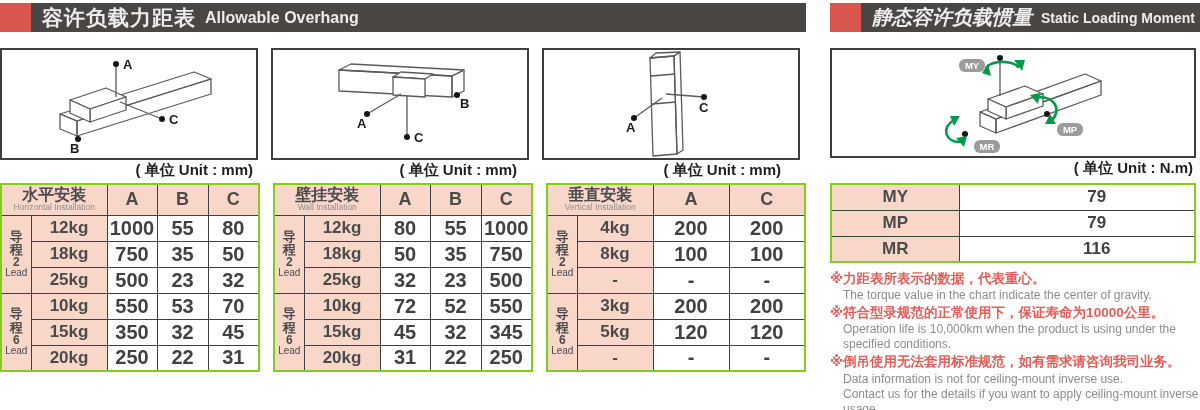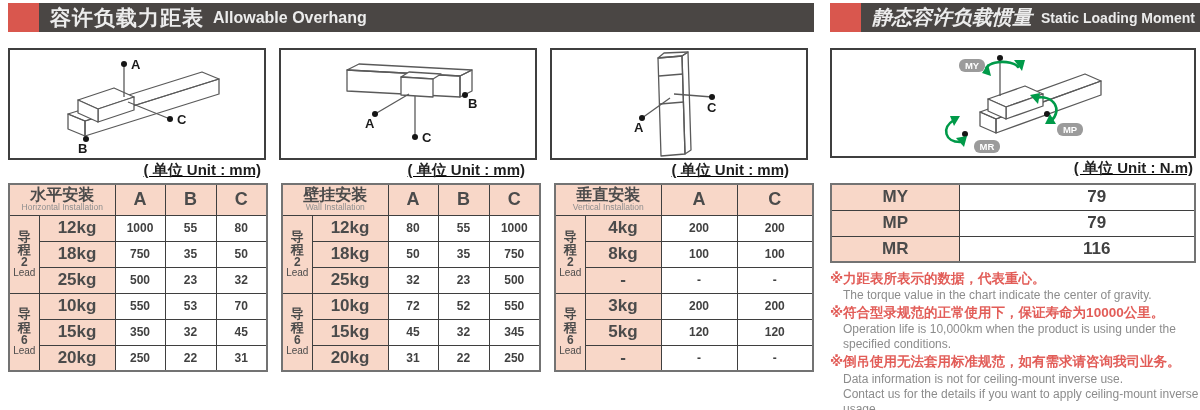--- a/index.html
+++ b/index.html
@@ -8,42 +8,42 @@
 
   
   .hbar { display:flex; height:29px; margin-top:3px; }
   .hbar .red { width:31px; background:#d9574e; }
   .hbar .bartitle { flex:1; background:#4a4644; color:#ececec; display:flex; align-items:center; gap:9px; padding-left:11px; white-space:nowrap; }
   .hbar .zh { font-size:21px; font-weight:bold; letter-spacing:1px; }
   .hbar .en { font-size:16px; font-weight:bold; }
   .right-col .hbar .zh { font-size:20px; letter-spacing:0;font-style:italic; }
   .right-col .hbar .en { font-size:14px; }
 
-  .left-col  { position:absolute; left:8px; top:0; width:806px; }
+  .left-col  { position:absolute; left:0; top:0; width:806px; }
   .right-col { position:absolute; left:830px; top:0; width:370px; }
 
   .panels { display:flex; gap:13px; margin-top:16px; }
   .panel  { width:258px; height:112px; border:2px solid #3f3f3f; background:#fff; }
   .panel svg { display:block; }
-  .units { display:flex; gap:6px;text-decoration:underline; }
+  .units { display:flex; gap:6px; }
   .unit  { width:258px; text-align:right; font-size:15px; font-weight:bold; color:#1f1f1f; padding:1px 5px 3px 0; }
 
   .tables { display:flex; gap:13px; }
-  table { border-collapse:collapse; border:2px solid #737373; table-layout:fixed; }
+  table { border-collapse:collapse; border:2px solid #84cc16; table-layout:fixed; }
   td,th { border:1px solid #3f3f3f; text-align:center; vertical-align:middle; padding:0; }
   th.namecell { background:#f8d7c8; height:31px; }
   th.namecell .tzh { font-size:16px; font-weight:bold; color:#4b4b4b; line-height:1.05; }
   th.namecell .ten { font-size:8.5px; font-weight:normal; color:#8f8f8f; line-height:1.1; }
   th.colhead { background:#f8d7c8; font-size:18px; font-weight:600; color:#4b4b4b; }
   td.lead { background:#f8d7c8; font-weight:bold; color:#4b4b4b; line-height:1.02; }
   td.lead .l1,.lead .l2 { font-size:13px; }
   td.lead .l3 { font-size:12px; }
   td.lead .l4 { font-size:10px; font-weight:normal; }
   td.kg  { background:#f8d7c8; font-size:17px; font-weight:600; color:#4b4b4b; height:26px; }
-  td.val { background:#fff; font-size:12px; font-weight:600; color:#414141; height:26px; }
+  td.val { background:#fff; font-size:20px; font-weight:600; color:#414141; height:26px; }
 
   .c-lead { width:30px; } .c-kg { width:76px; }
   .c-abc { width:50px; } .c-ac { width:76px; }
 
   .mtable { width:366px; margin-top:2px; }
   .mtable td { height:26px; }
   .mtable .mlabel { background:#f8d7c8; width:128px; font-size:17px; font-weight:600; color:#4b4b4b; }
   .mtable .mval { background:#fff; font-size:17px; font-weight:600; color:#414141;padding-left:40px; }
 
   .footnotes { margin-top:7px; }

